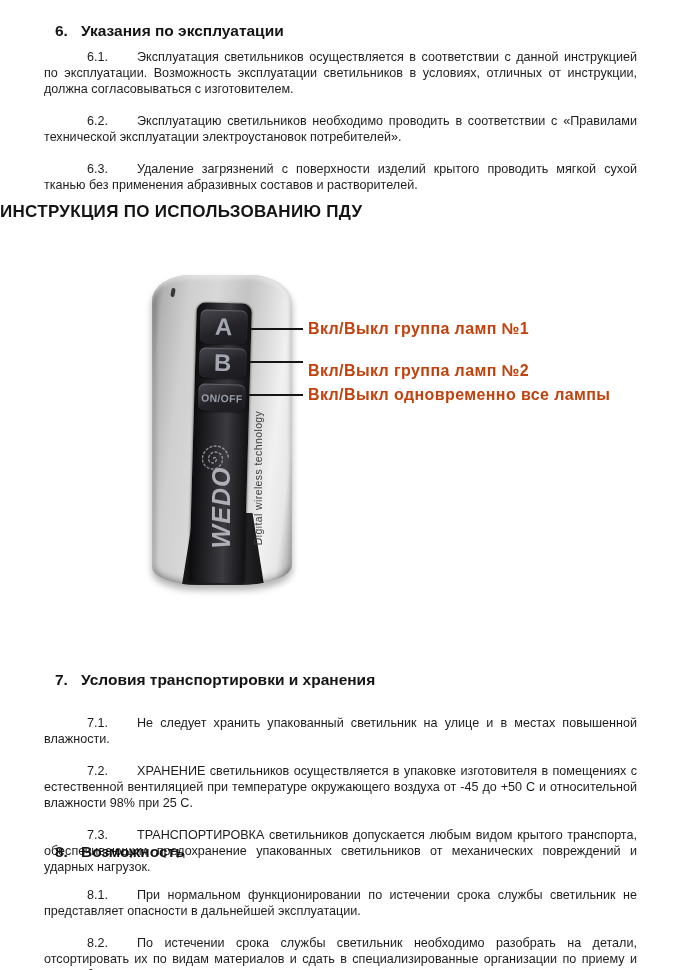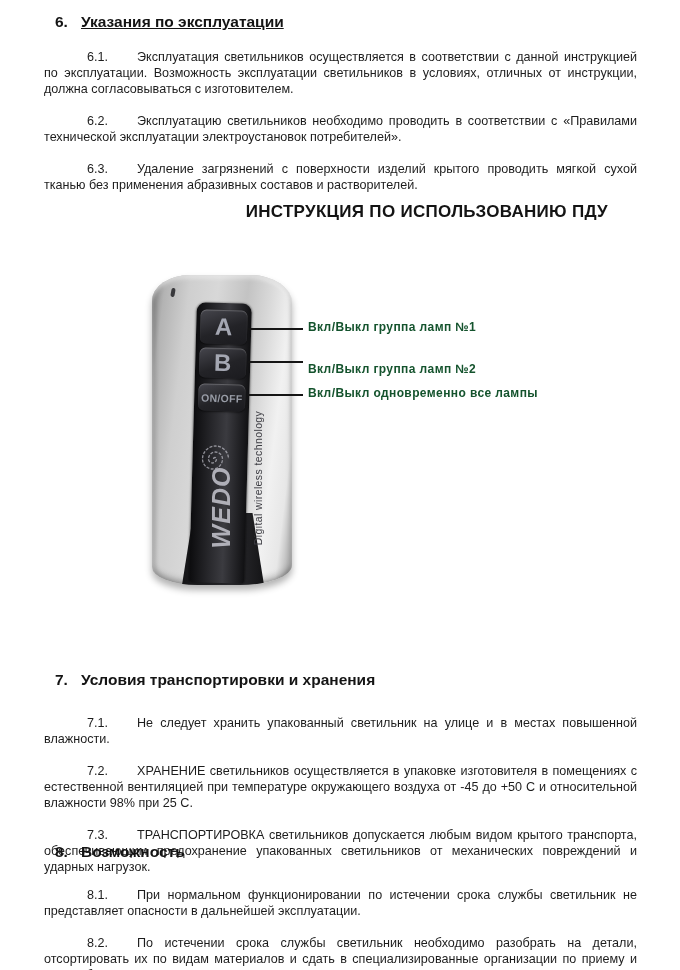--- a/index.html
+++ b/index.html
@@ -6,36 +6,36 @@
   .page{
     position:relative;width:680px;height:970px;background:#ffffff;
     font-family:"Liberation Sans",sans-serif;color:#1c1c1c;overflow:hidden;
   }
   
   .sec-heading{
     position:absolute;left:55px;font-size:15.5px;font-weight:bold;color:#141414;
     white-space:nowrap;
   }
   .sec-heading .hnum{display:inline-block;min-width:26px;}
-  #h6{top:13px;text-decoration:underline;}
+  #h6{top:22px;}
   #h7{top:671px;}
   #h8{top:843px;}
   
   .sec-body{
     position:absolute;left:28px;width:625px;font-size:12.6px;line-height:16px;
     text-align:justify;color:#1d1d1d;
   }
   #b6{top:33px;}
   #b7{top:699px;}
   #b8{top:871px;}
   .para{margin:16px;text-indent:43px;}
   .pnum{display:inline-block;width:50px;text-indent:0;}
   
   .fig-title{
-    position:absolute;top:202px;left:0;width:608px;text-align:right;
+    position:absolute;top:202px;left:0;width:608px;text-align:left;
     font-size:17px;font-weight:bold;letter-spacing:.3px;color:#141414;
   }
   
   .remote{position:absolute;left:152px;top:275px;width:140px;height:310px;}
   .remote-body{
     position:absolute;inset:0;overflow:hidden;
     border-radius:38px 42px 52px 46px / 26px 28px 20px 18px;
     background:linear-gradient(97deg,#7f7f7f 0%,#b3b3b3 8%,#cfcfcf 22%,#d8d8d8 38%,
       #c3c3c3 55%,#d9d9d9 68%,#f1f1f1 80%,#e7e7e7 90%,#a8a8a8 98%);
     box-shadow:0 5px 7px rgba(0,0,0,.30),
@@ -86,22 +86,22 @@
   .side-text span{
     transform:rotate(-90deg);white-space:nowrap;font-size:10.5px;
     letter-spacing:.4px;color:#3d3d43;
   }
   
   .callout-line{position:absolute;left:248px;width:55px;height:2px;background:#151515;}
   #cl1{top:328px;}
   #cl2{top:361px;}
   #cl3{top:394px;}
   .callout-label{
-    position:absolute;left:308px;font-size:12px;font-weight:bold;
-    letter-spacing:.4px;color:#14532d;white-space:nowrap;
+    position:absolute;left:308px;font-size:16px;font-weight:bold;
+    letter-spacing:.4px;color:#c2410c;white-space:nowrap;
   }
   #cb1{top:320px;}
   #cb2{top:362px;}
   #cb3{top:386px;}
 </style>
 </head>
 <body>
 
 <div class="page">
 

